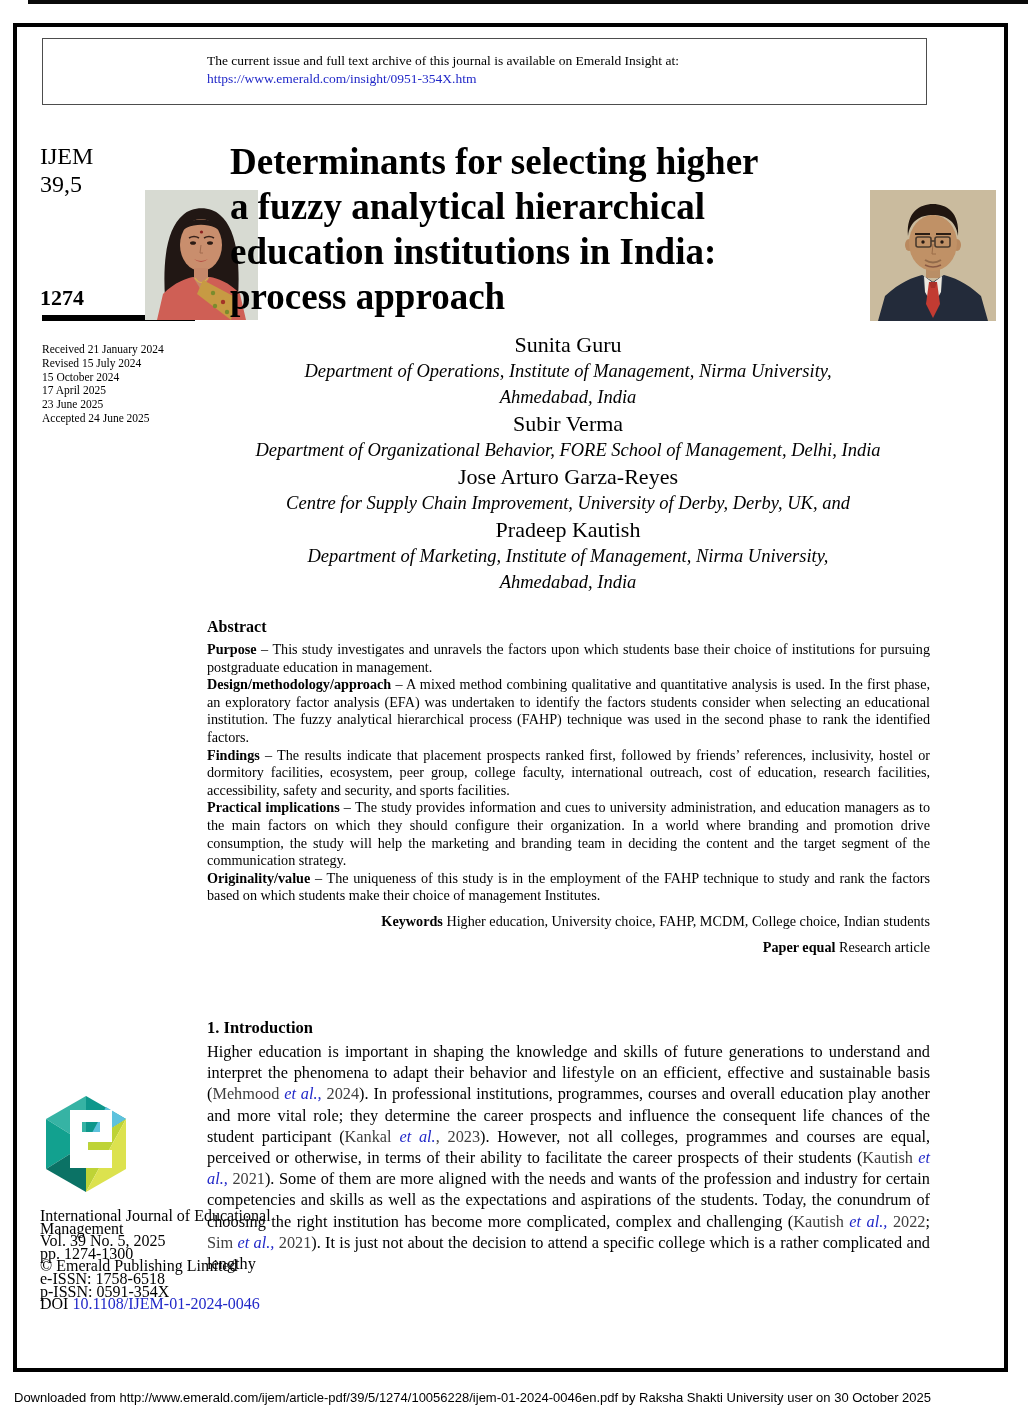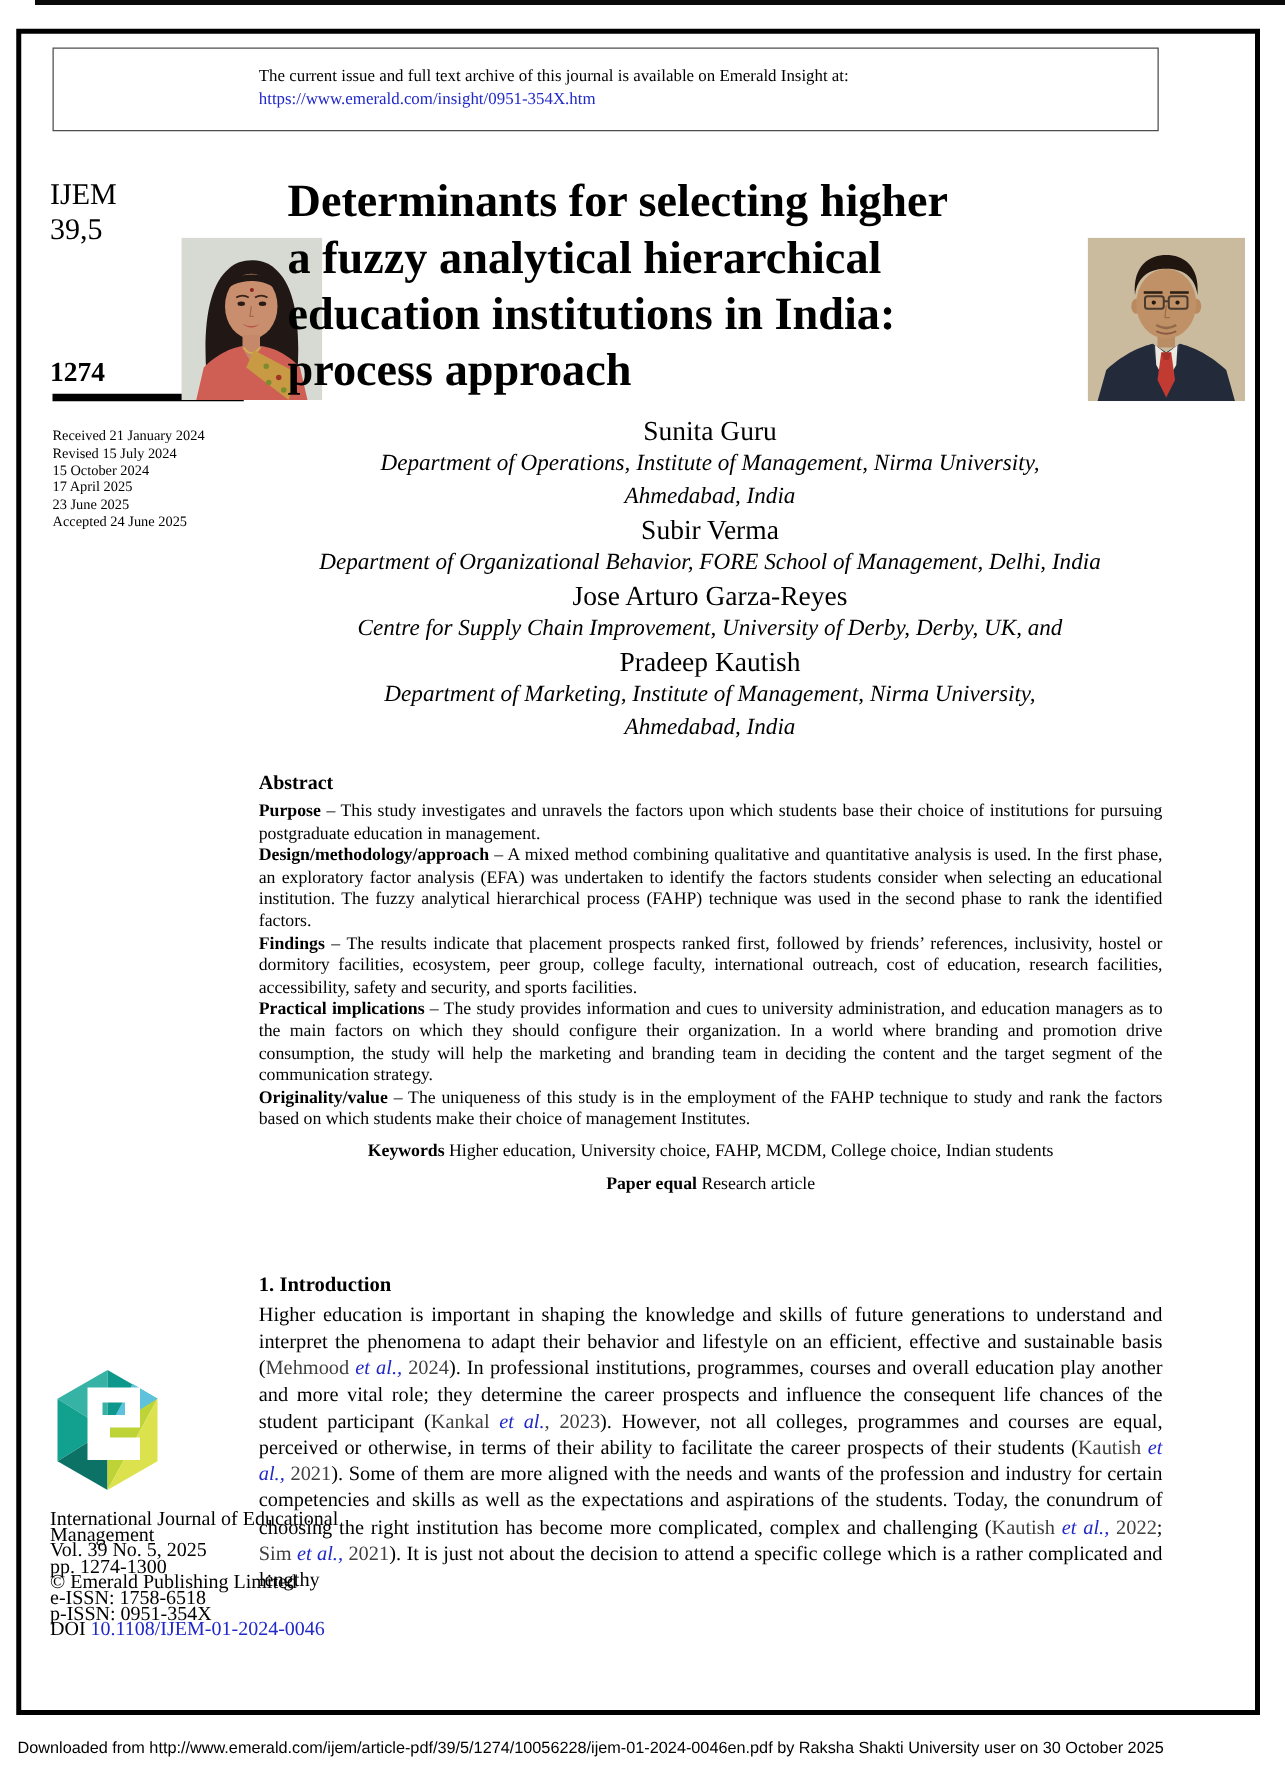--- a/index.html
+++ b/index.html
@@ -29,21 +29,21 @@
   
   .title{left:230px;top:139px;width:680px;text-align:left;font-size:37px;font-weight:bold;line-height:45px;}
   .authors{left:207px;top:331px;width:722px;text-align:center;}
   .author-name{font-size:22px;line-height:27px;}
   .author-affil{font-size:18.5px;font-style:italic;line-height:26px;}
   
   .abstract-heading{left:207px;top:618px;font-size:16px;font-weight:bold;}
   .abstract-body{left:207px;top:641px;width:723px;font-size:14.2px;line-height:17.6px;text-align:justify;}
   .abstract-body p{margin:0;}
   .abs-sec .b, .kw .b{font-weight:bold;}
-  .kw{margin-top:8px !important;text-align:center;}
+  .kw{margin-top:8px !important;text-align:right;}
   
   .intro-heading{left:207px;top:1018px;font-size:16.5px;font-weight:bold;}
   .intro-body{left:207px;top:1041px;width:723px;font-size:16.3px;line-height:21.2px;text-align:justify;}
   .cite{color:#404040;}
   .cite-i{color:#2128c8;font-style:italic;}
   
   .logo{left:40px;top:1094px;width:92px;height:100px;}
   .journal-info{left:40px;top:1210px;width:165px;font-size:16px;line-height:12.6px;white-space:nowrap;}
   
   .footer{left:14px;top:1390px;width:1010px;font-family:"Liberation Sans", sans-serif;font-size:13px;}
@@ -174,17 +174,17 @@
   </svg>
 </div>
 
 <div class="abs journal-info" id="journal-info">
     <div>International Journal of Educational</div>
     <div>Management</div>
     <div>Vol. 39 No. 5, 2025</div>
     <div>pp. 1274-1300</div>
     <div>© Emerald Publishing Limited</div>
     <div>e-ISSN: 1758-6518</div>
-    <div>p-ISSN: 0951-354X</div>
+    <div>p-ISSN: 0591-354X</div>
     <div><span>DOI </span><span class="blue">10.1108/IJEM-01-2024-0046</span></div>
   </div>
 
 <div class="abs footer">Downloaded from http://www.emerald.com/ijem/article-pdf/39/5/1274/10056228/ijem-01-2024-0046en.pdf by Raksha Shakti University user on 30 October 2025</div>
 
 </body></html>

